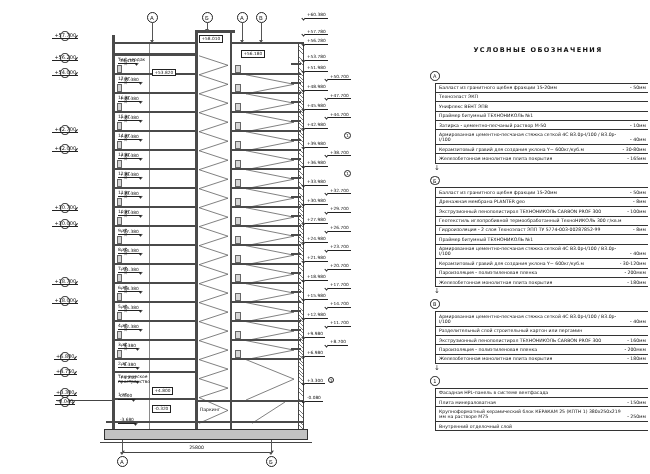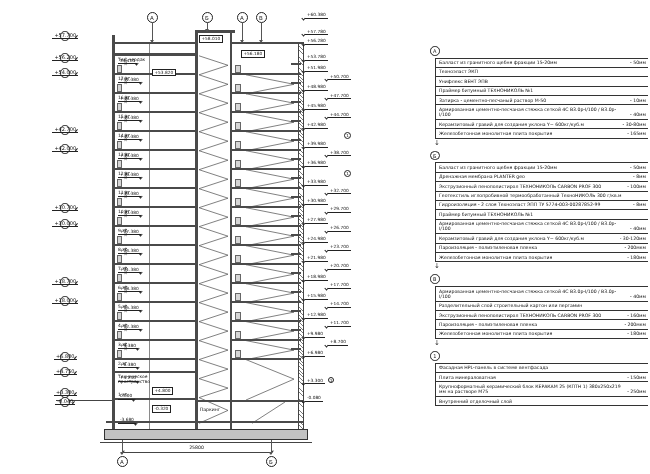--- a/index.html
+++ b/index.html
@@ -477,20 +477,21 @@
     <div class="tick45" style="left:119.5px;top:452px"></div>
     <div class="tick45" style="left:268.5px;top:452px"></div>
     <div class="leader" style="left:121.7px;top:440px;height:14px"></div>
     <div class="leader" style="left:270.7px;top:440px;height:14px"></div>
     <div class="dim-label" style="left:122px;top:445px;width:149px">25800</div>
     <div class="bubble" style="left:116.5px;top:456px">А</div>
     <div class="bubble" style="left:265.5px;top:456px">Б</div>
   </div>
 
   <div class="legend">
+    <div class="legend-title">УСЛОВНЫЕ ОБОЗНАЧЕНИЯ</div>
 
     <div class="lsec">
       <div class="lmark">А</div>
       <div class="ltable">
 
       <div class="lrow">
             <span class="lrow-t">Балласт из гранитного щебня фракции 15-20мм</span>
             <span class="lrow-d">- 50мм</span>
           </div>
           <div class="lrow">

